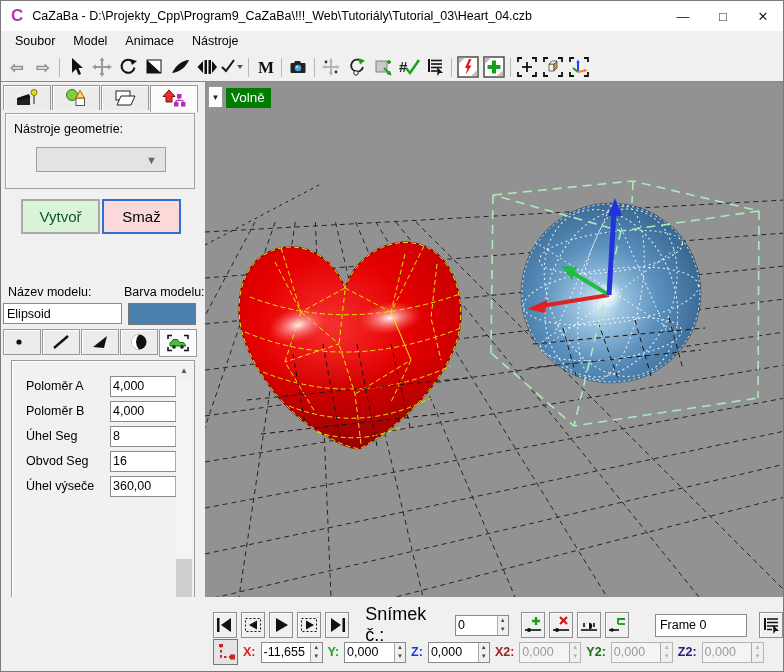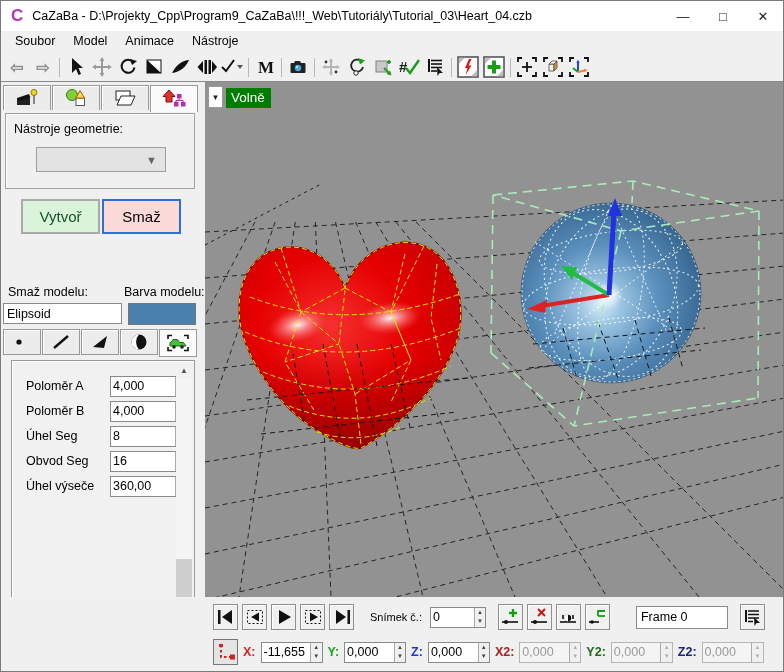--- a/index.html
+++ b/index.html
@@ -64,21 +64,21 @@
   .viewport{position:absolute;left:204px;top:81px;width:580px;height:515px;background:#929292;overflow:hidden;}
   .vp-drop{position:absolute;left:3px;top:4px;width:15px;height:22px;background:#fdfdfd;border:1px solid #999;display:flex;align-items:center;justify-content:center;font-size:8px;color:#222;z-index:5;}
   .vp-mode{position:absolute;left:21px;top:6px;background:#007c00;color:#fff;font-size:13.5px;padding:2px 6px 3px 5px;z-index:5;}
   .scene{position:absolute;left:0;top:0;}
 
   
   .bottombar{position:absolute;left:0;top:596px;width:100%;height:76px;background:#f0f0f0;}
   .row1{position:absolute;left:212px;top:7px;display:flex;align-items:center;gap:4px;}
   .pbtn{width:25px;height:26px;background:#f0f0f0;border:1px solid #8f8f8f;box-shadow:inset 1px 1px 0 #fff;display:flex;align-items:center;justify-content:center;}
   .kbtn{width:25px;height:26px;background:#f0f0f0;border:1px solid #8f8f8f;box-shadow:inset 1px 1px 0 #fff;display:flex;align-items:center;justify-content:center;}
-  .row1 .lab{margin:0 4px 0 12px;font-size:11px;}
+  .row1 .lab{margin:0 4px 0 12px;font-size:18px;}
   .frame-name{width:92px;height:23px;border:1px solid #8a8a8a;background:#fff;font-size:12.5px;padding:1px 4px;font-family:"Liberation Sans",sans-serif;margin-left:22px;}
   .row2{position:absolute;left:212px;top:42px;display:flex;align-items:center;gap:5px;}
   .row2 .clab{font-size:12.5px;font-weight:bold;}
   .c-x{color:#e02020;} .c-y{color:#16a516;} .c-z{color:#2233e0;}
   .c-x2{color:#a32222;} .c-y2{color:#1d6b1d;} .c-z2{color:#22227a;}
   .spin.dis{background:#f4f4f4;border-color:#b5b5b5;}
   .spin.dis input{color:#9a9a9a;}
   .spin.dis .spinbtns div{color:#b0b0b0;}
   .pressed{background:#e4e4e4;border:1px solid #777;box-shadow:none;}
 </style>
@@ -334,21 +334,21 @@
     <div class="groupbox">
       <span class="gb-label">Nástroje geometrie:</span>
       <div class="combobox">
         <span class="chev">▼</span>
       </div>
     </div>
 
     <div class="btn-create">Vytvoř</div>
     <div class="btn-delete">Smaž</div>
 
-    <div class="lbl-name">Smaž modelu:</div>
+    <div class="lbl-name">Název modelu:</div>
     <div class="lbl-color">Barva modelu:</div>
     <input class="inp-name" value="Elipsoid" style="">
     <div class="swatch" style="background-color: rgb(74, 128, 174);"></div>
 
     <div class="tool-tabs">
       <div class="tool-tab">
           <svg width="18" height="16">
             <circle cx="6" cy="8" r="2.6" fill="#111"></circle>
           </svg>
         </div>

